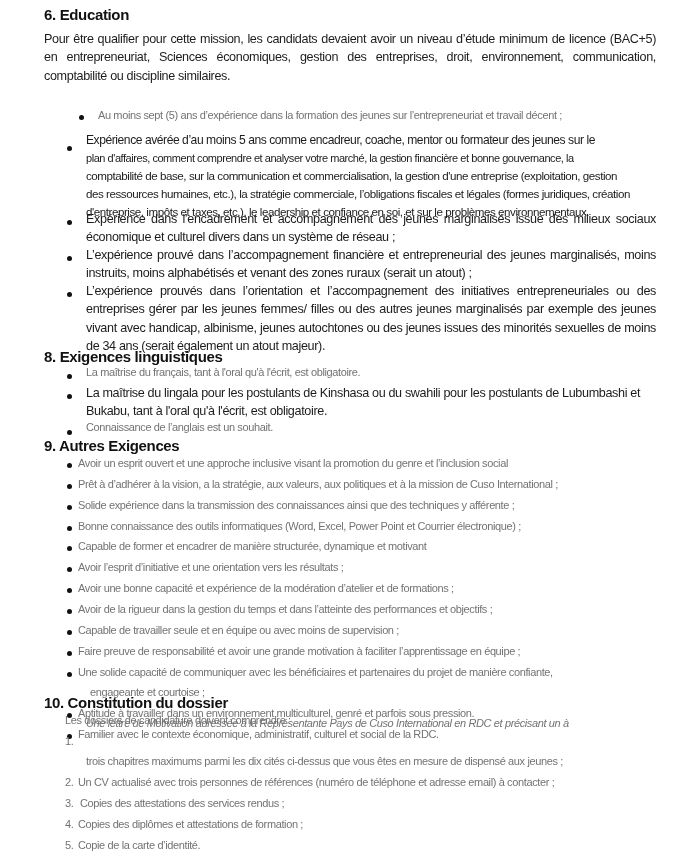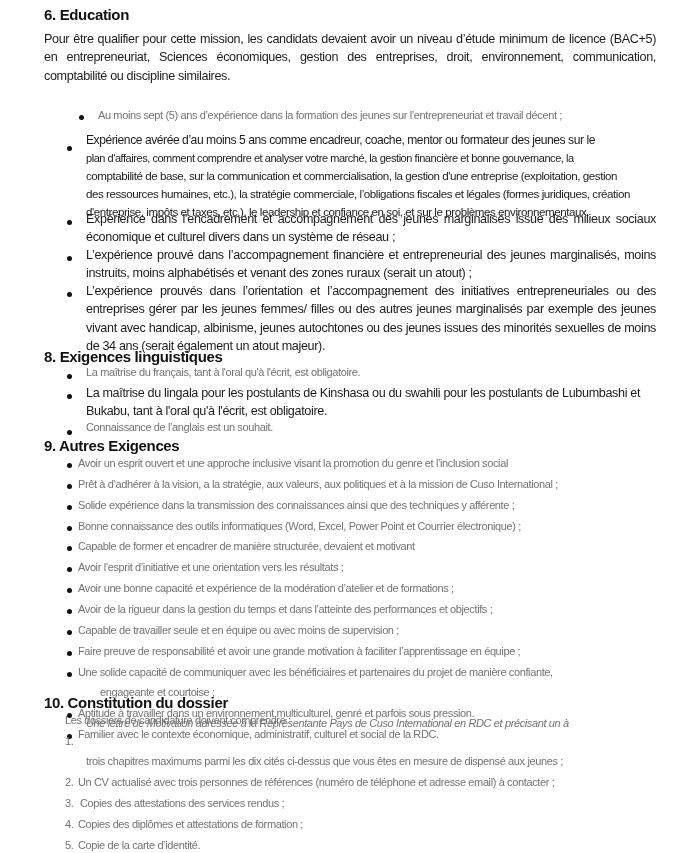--- a/index.html
+++ b/index.html
@@ -57,34 +57,34 @@
   <div id="other-list">
       <div class="dot" style="left: 67px; top: 463px;"></div>
       <div class="ln" style="left: 78px; top: 457px;">Avoir un esprit ouvert et une approche inclusive visant la promotion du genre et l’inclusion social</div>
       <div class="dot" style="left: 67px; top: 484px;"></div>
       <div class="ln" style="left: 78px; top: 478px;">Prêt à d’adhérer à la vision, a la stratégie, aux valeurs, aux politiques et à la mission de Cuso International ;</div>
       <div class="dot" style="left: 67px; top: 505px;"></div>
       <div class="ln" style="left: 78px; top: 499px;">Solide expérience dans la transmission des connaissances ainsi que des techniques y afférente ;</div>
       <div class="dot" style="left: 67px; top: 526px;"></div>
       <div class="ln" style="left: 78px; top: 520px;">Bonne connaissance des outils informatiques (Word, Excel, Power Point et Courrier électronique) ;</div>
       <div class="dot" style="left: 67px; top: 546px;"></div>
-      <div class="ln" style="left: 78px; top: 540px;">Capable de former et encadrer de manière structurée, devaient et motivant</div>
+      <div class="ln" style="left: 78px; top: 540px;">Capable de former et encadrer de manière structurée, dynamique et motivant</div>
       <div class="dot" style="left: 67px; top: 567px;"></div>
       <div class="ln" style="left: 78px; top: 561px; text-align: center;">Avoir l’esprit d’initiative et une orientation vers les résultats ;</div>
       <div class="dot" style="left: 67px; top: 588px;"></div>
       <div class="ln" style="left: 78px; top: 582px;">Avoir une bonne capacité et expérience de la modération d’atelier et de formations ;</div>
       <div class="dot" style="left: 67px; top: 609px;"></div>
       <div class="ln" style="left: 78px; top: 603px;">Avoir de la rigueur dans la gestion du temps et dans l’atteinte des performances et objectifs ;</div>
       <div class="dot" style="left: 67px; top: 630px;"></div>
       <div class="ln" style="left: 78px; top: 624px;">Capable de travailler seule et en équipe ou avec moins de supervision ;</div>
       <div class="dot" style="left: 67px; top: 651px;"></div>
       <div class="ln" style="left: 78px; top: 645px;">Faire preuve de responsabilité et avoir une grande motivation à faciliter l’apprentissage en équipe ;</div>
       <div class="dot" style="left: 67px; top: 672px;"></div>
       <div class="ln" style="left: 78px; top: 666px;">Une solide capacité de communiquer avec les bénéficiaires et partenaires du projet de manière confiante,</div>
-      <div class="ln" style="left: 100px; top: 686px;">engageante et courtoise ;</div>
+      <div class="ln" style="left: 90px; top: 686px;">engageante et courtoise ;</div>
       <div class="dot" style="left: 67px; top: 713px;"></div>
       <div class="ln" style="left: 78px; top: 707px;">Aptitude à travailler dans un environnement multiculturel, genré et parfois sous pression.</div>
       <div class="dot" style="left: 67px; top: 734px;"></div>
       <div class="ln" style="left: 78px; top: 728px;">Familier avec le contexte économique, administratif, culturel et social de la RDC.</div>
     </div>
 
   <div class="h" style="top:694px;">10. Constitution du dossier</div>
   <div class="ln" style="left:65px; top:714px;">Les dossiers de candidature doivent comprendre :</div>
 
   <div class="ln" style="left:65px; top:735px;">1.</div>

